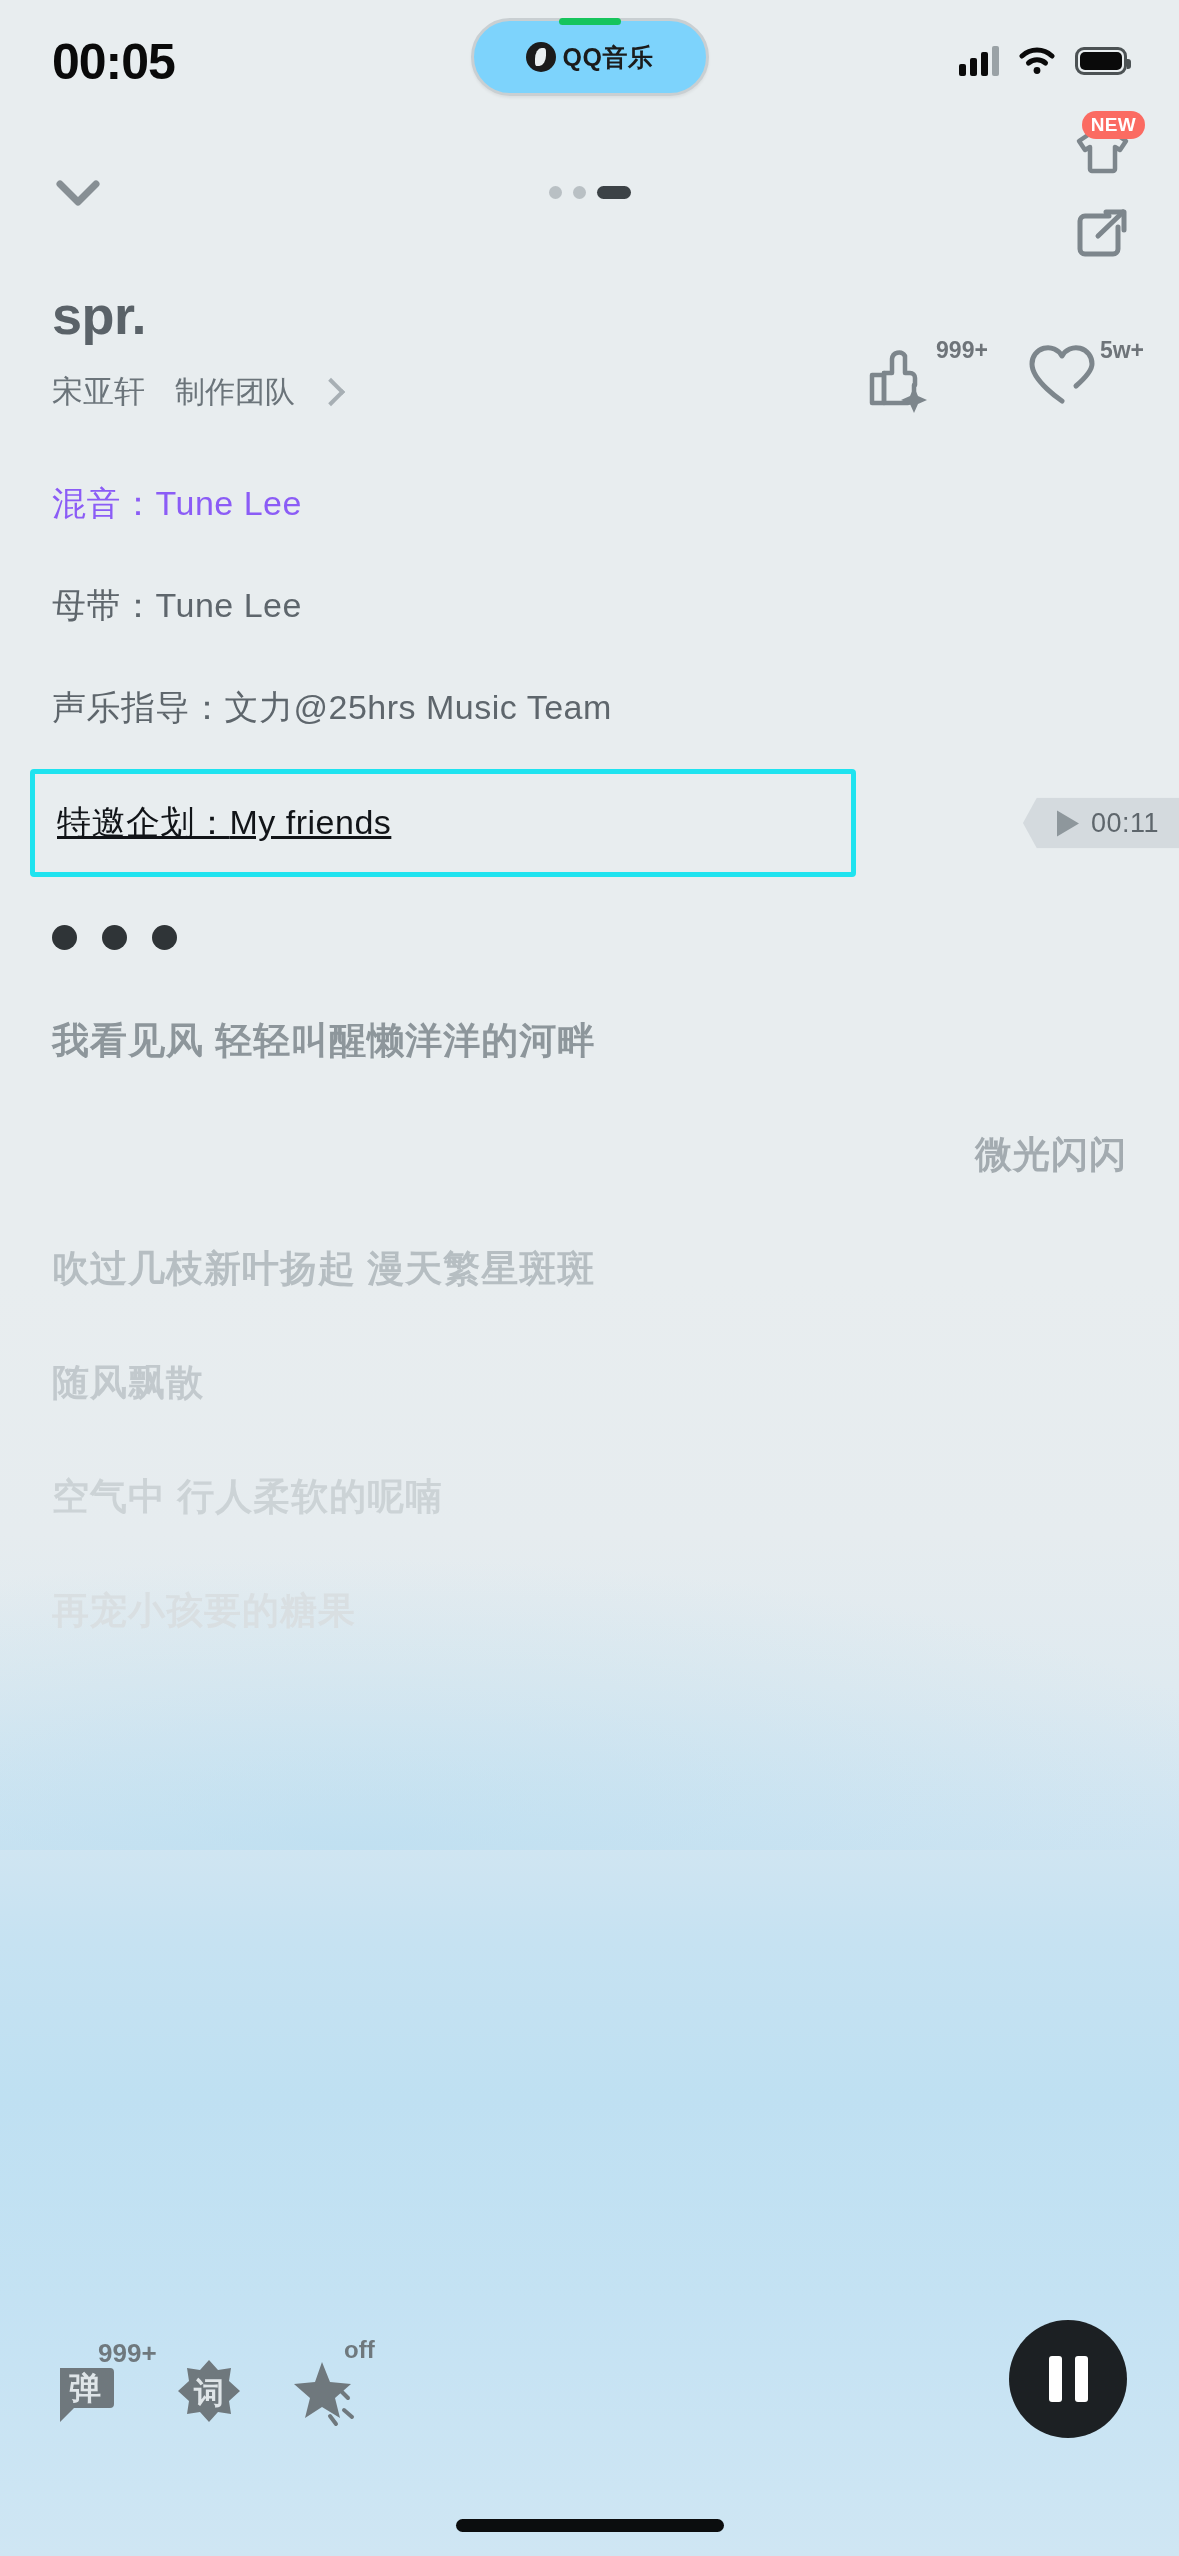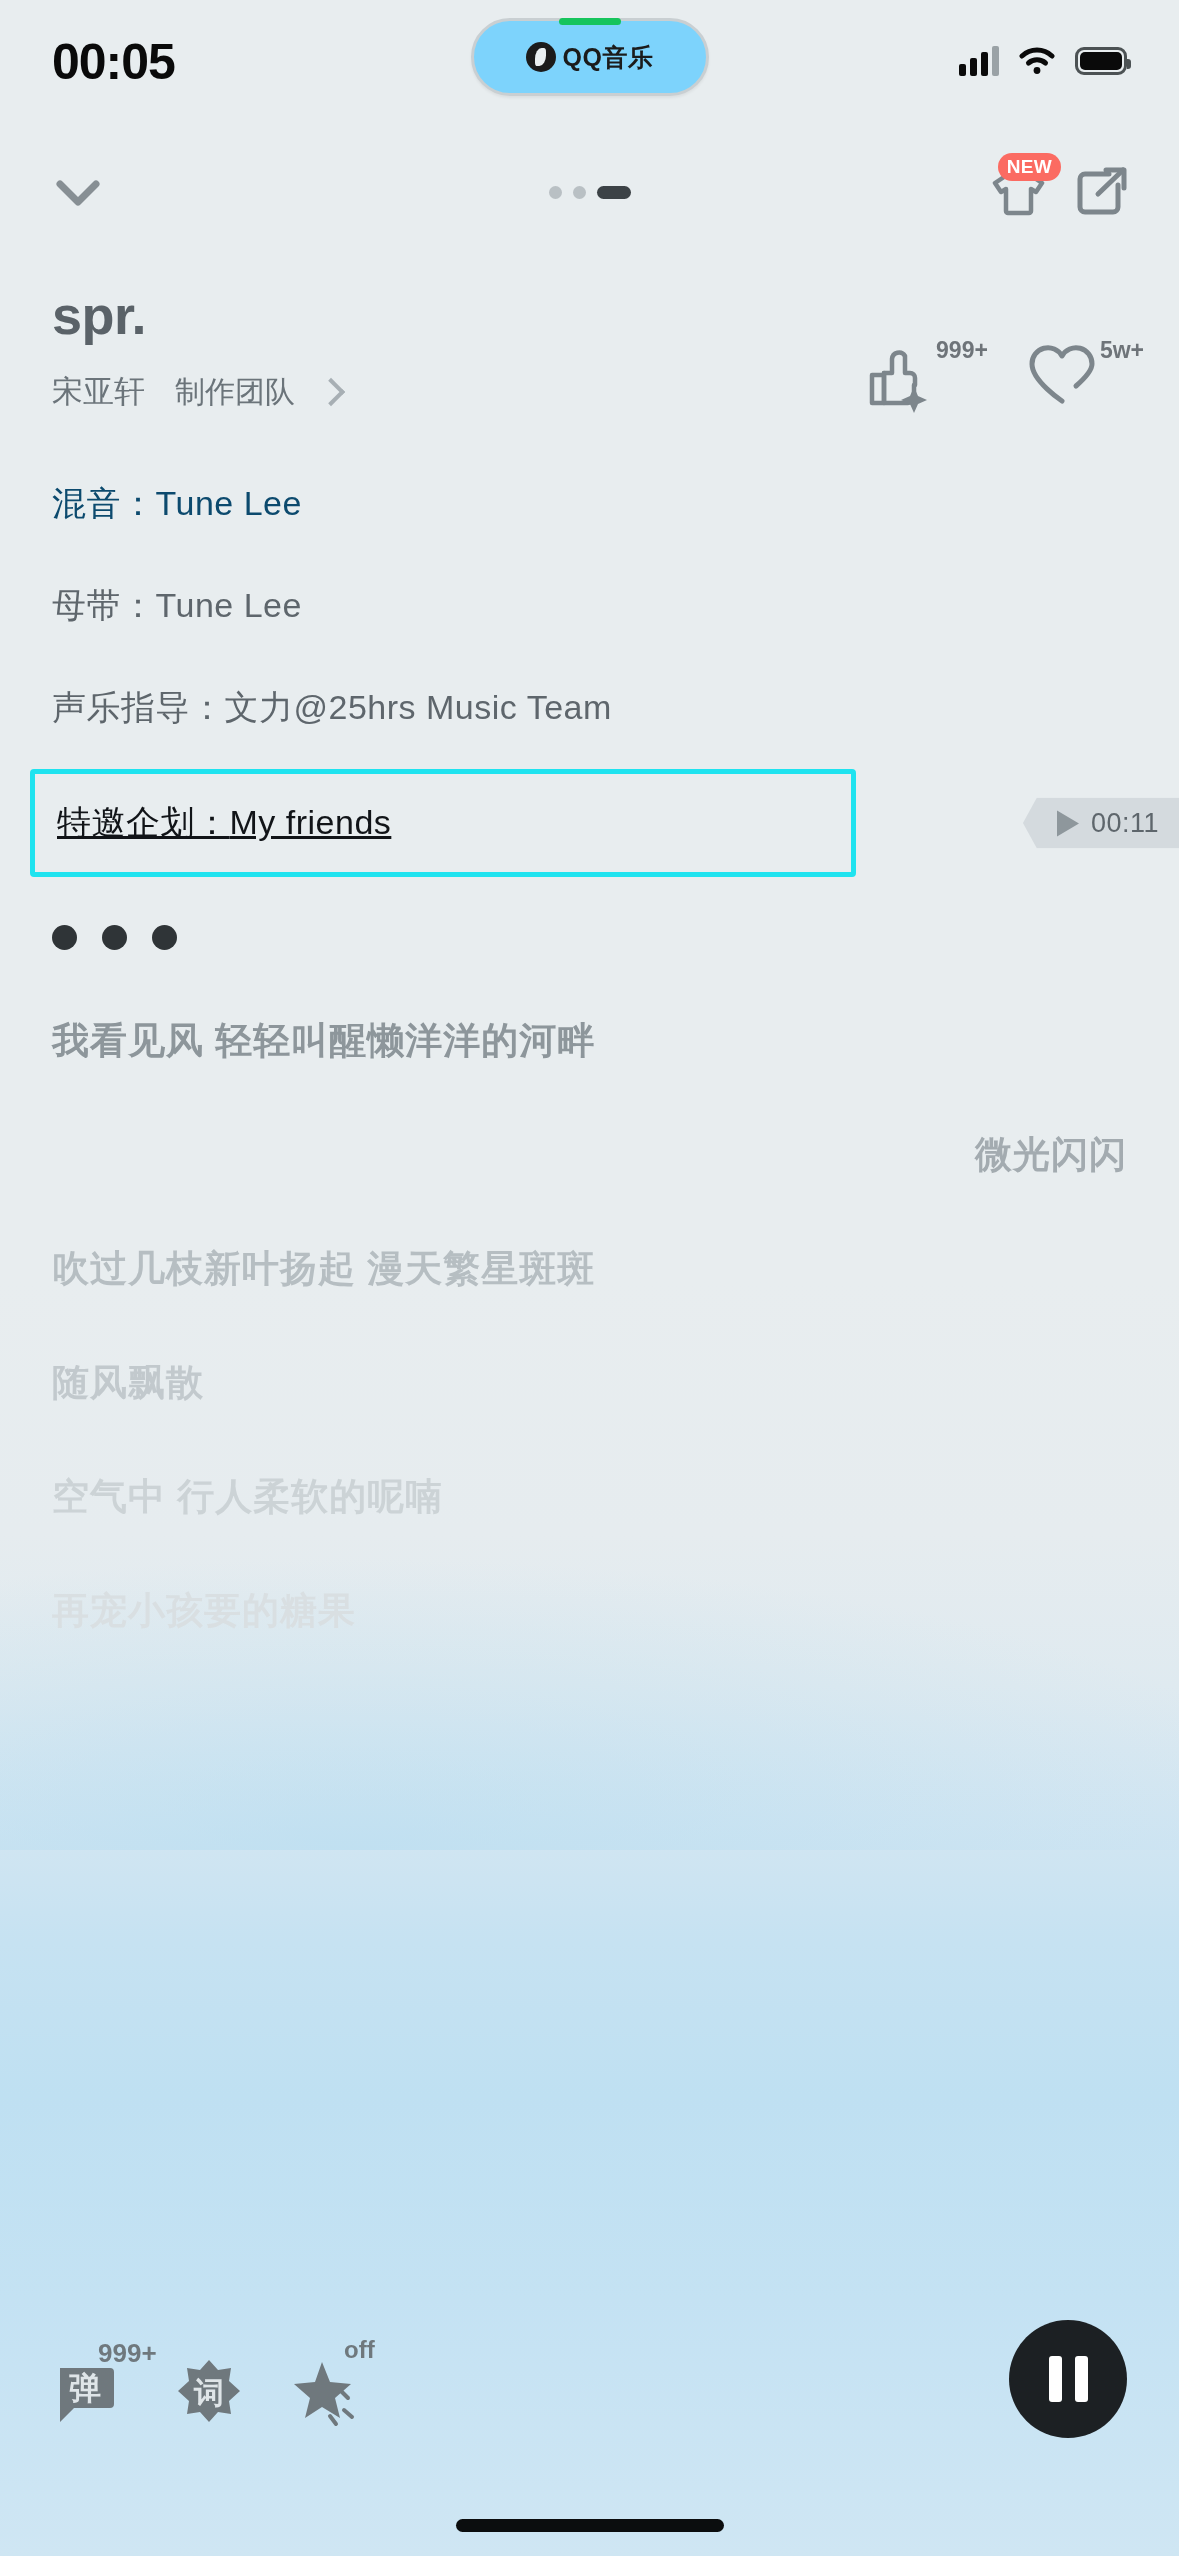--- a/index.html
+++ b/index.html
@@ -87,21 +87,21 @@
     height:92px; display:flex; align-items:center; padding:0 46px;
     position:relative; margin-top:28px;
   }
   .chev { width:64px; height:64px; position:relative; cursor:pointer; }
   .page-dots {
     position:absolute; left:50%; transform:translateX(-50%);
     display:flex; align-items:center; gap:11px;
   }
   .page-dots b { width:13px; height:13px; border-radius:50%; background:#b9c0c4; display:block; }
   .page-dots b.active { width:34px; border-radius:7px; background:#3c4246; }
-  .nav-right { margin-left:auto; display:flex; align-items:center; gap:22px; }
+  .nav-right { margin-left:auto; display:flex; align-items:center; gap:22px;flex-direction:column; }
   .icon-btn { position:relative; width:62px; height:62px; cursor:pointer; }
   .new-badge {
     position:absolute; right:-12px; top:-8px;
     background:#fb6b62; color:#fff; font-size:19px; font-weight:bold;
     padding:3px 9px; border-radius:14px; letter-spacing:.3px;
   }
 
   
   .song-head { padding:48px 35px 0 52px; display:flex; align-items:flex-end; }
   .song-title {
@@ -118,21 +118,21 @@
   .react-count {
     font-size:23px; font-weight:bold; color:#6e7479; margin-left:2px; margin-top:-4px;
   }
 
   
   .credits { padding:40px 52px 0 52px; }
   .credit-line {
     font-size:34px; line-height:1.35; padding:28px 0; color:#5e666c;
     letter-spacing:.5px;
   }
-  .credit-line.faded { color:#0c4a6e; }
+  .credit-line.faded { color:#8b5cf6; }
   .credit-line.normal { color:#5e666c; }
   .credit-row { display:flex; align-items:center; position:relative; }
   .highlight-box {
     border:5px solid #1fe3ef; border-radius:4px;
     padding:26px 22px; margin:10px 0 10px -22px; width:826px;
   }
   .highlight-box .credit-line { padding:0; color:#111418; font-size:34px;text-decoration:underline; }
   .time-pill {
     position:absolute; right:-52px; top:50%; transform:translateY(-50%);
     background:#d4dade; border-radius:10px 0 0 10px;

